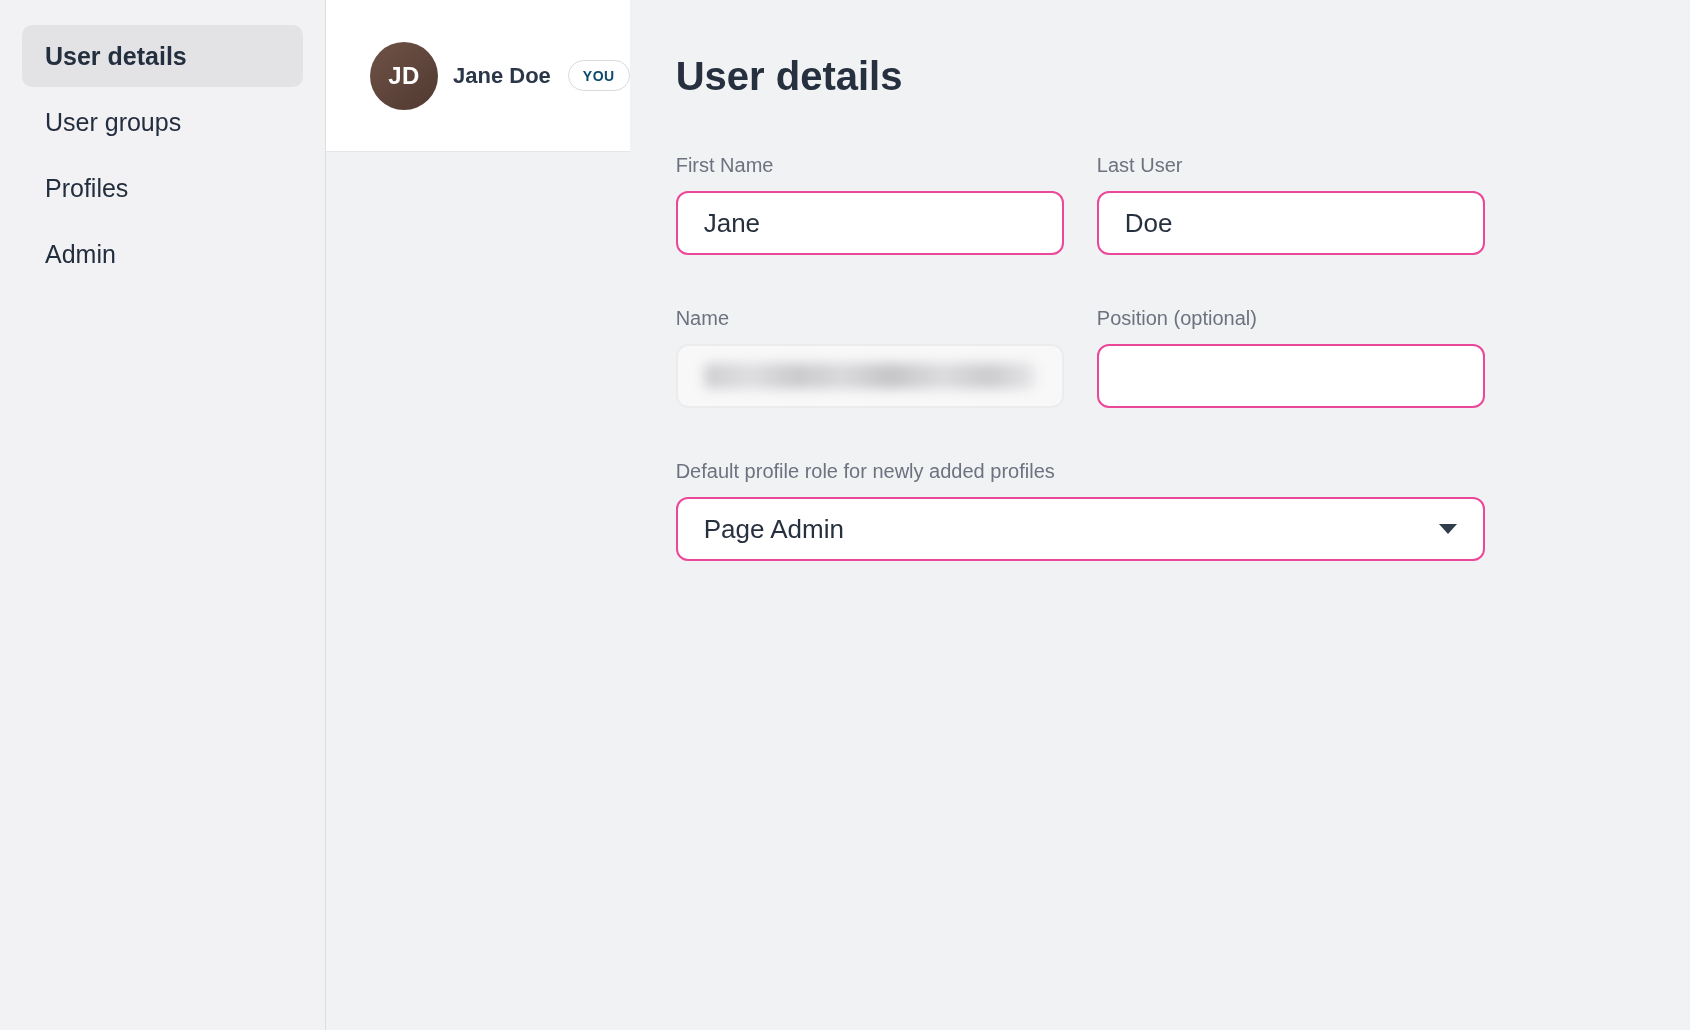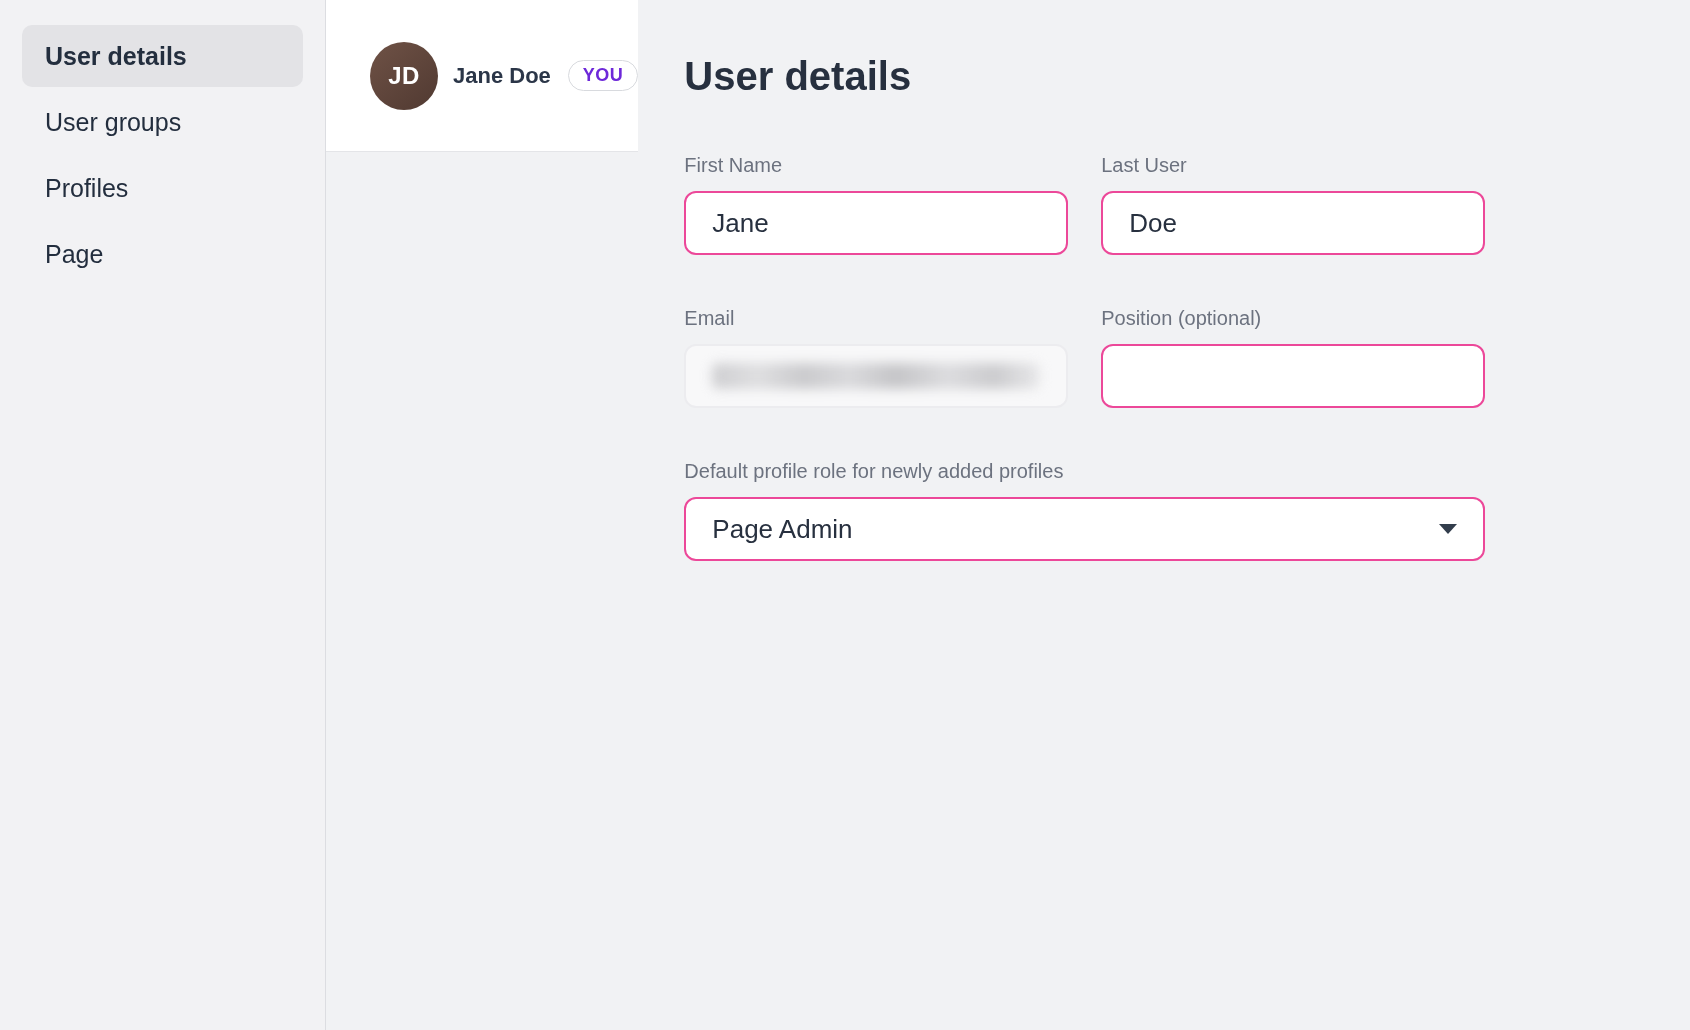--- a/index.html
+++ b/index.html
@@ -70,24 +70,24 @@
     margin-right: 17px;
   }
   .you-badge {
     height: 31px;
     padding: 0 14px;
     display: flex;
     align-items: center;
     background: #ffffff;
     border: 1.5px solid #d8dade;
     border-radius: 16px;
-    font-size: 18px;
+    font-size: 14px;
     font-weight: 700;
     letter-spacing: 0.5px;
-    color: #6d28d9;
+    color: #0c4a6e;
   }
 
   
   .main {
     flex: 1;
     background: #f1f2f4;
     padding: 52px 67px 0 46px;
     overflow: hidden;
   }
   .page-title {
@@ -162,21 +162,21 @@
       <div class="nav-item active">
         <span>User details</span>
       </div>
       <div class="nav-item">
         <span>User groups</span>
       </div>
       <div class="nav-item">
         <span>Profiles</span>
       </div>
       <div class="nav-item">
-        <span>Page</span>
+        <span>Admin</span>
       </div>
     </nav>
   </aside>
 
   <div class="right">
 
     <header class="topbar">
       <div class="avatar" style="background: linear-gradient(140deg, rgb(111, 82, 70) 0%, rgb(80, 57, 49) 100%);">
         <span>JD</span>
       </div>
@@ -195,21 +195,21 @@
             <input class="field" type="text" value="Jane" style="">
           </div>
           <div class="form-col">
             <label class="field-label">Last User</label>
             <input class="field" type="text" value="Doe" style="">
           </div>
         </div>
 
         <div class="form-row mb-row2">
           <div class="form-col">
-            <label class="field-label">Email</label>
+            <label class="field-label">Name</label>
             <div class="field field-disabled">
               <div class="blur-bar"></div>
             </div>
           </div>
           <div class="form-col">
             <label class="field-label">Position (optional)</label>
             <input class="field" type="text" value="" style="">
           </div>
         </div>
 

